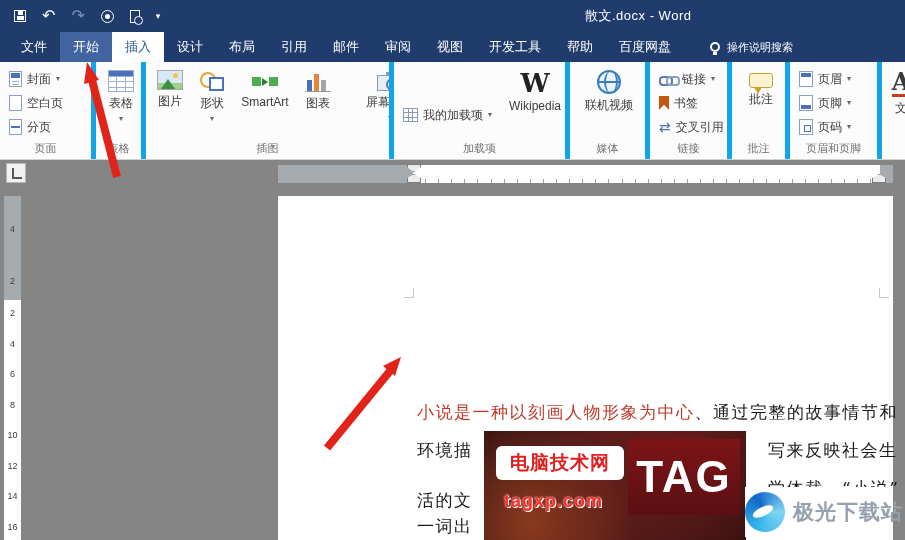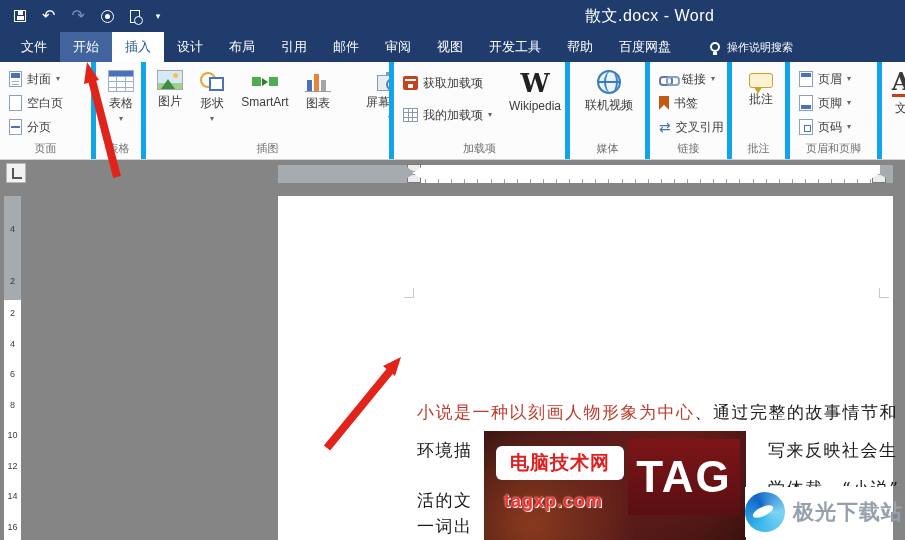--- a/index.html
+++ b/index.html
@@ -13,21 +13,21 @@
   .i-save { width:12px; height:12px; border:1px solid #fff; }
   .i-save::before { content:""; position:absolute; top:0; left:3px; width:5px; height:4px; background:#fff; }
   .i-save::after  { content:""; position:absolute; bottom:1px; left:2px; width:7px; height:4px; background:#fff; }
   .gi-undo { color:#fff; font-size:16px; line-height:16px; }
   .gi-redo { color:#7e92b8; font-size:16px; line-height:16px; }
   .i-touch { width:13px; height:13px; border:1px solid #fff; border-radius:50%; }
   .i-touch::after { content:""; position:absolute; top:3px; left:3px; width:5px; height:5px; background:#fff; border-radius:50%; }
   .i-preview { width:10px; height:13px; border:1px solid #fff; }
   .i-preview::after { content:""; position:absolute; right:-4px; bottom:-3px; width:7px; height:7px; border:1px solid #fff; border-radius:50%; background:#1f3c6d; }
   .gi-caret { color:#fff; font-size:9px; }
-  .wintitle { position:absolute; left:585px; top:0; height:32px; line-height:32px; font-size:16px; color:#fff; letter-spacing:.5px; }
+  .wintitle { position:absolute; left:585px; top:0; height:32px; line-height:32px; font-size:13px; color:#fff; letter-spacing:.5px; }
 
   
   .tabrow { position:absolute; top:32px; left:0; right:0; height:30px; background:#1f3c6d; display:flex; align-items:stretch; padding-left:8px; z-index:9; }
   .tab { padding:0 13px; line-height:30px; font-size:13px; color:#fff; white-space:nowrap; cursor:default; }
   .tab.hl { background:#41639e; }
   .tab.active { background:#fff; color:#2b579a; }
   .tellme { display:flex; align-items:center; gap:7px; margin-left:26px; color:#fff; font-size:11px; }
   .i-bulb { width:10px; height:10px; border:2px solid #fff; border-radius:50%; position:relative; }
   .i-bulb::after { content:""; position:absolute; left:1px; bottom:-5px; width:4px; height:3px; background:#fff; }
 
@@ -220,24 +220,20 @@
     </div>
     <div class="bbtn" style="left:194px;width:52px;margin-left:24px;">
       <span class="i i-shot26"></span>
       <span>屏幕截图</span>
       <span class="car">▾</span>
     </div>
     <div class="glabel">插图</div>
   </div>
 
   <div class="group" style="left:394px;width:176px;">
-    <div class="sbtn" style="top:10px;">
-      <span class="i i-store"></span>
-      <span>获取加载项</span>
-    </div>
     <div class="sbtn" style="top:42px;">
       <span class="i i-grid"></span>
       <span>我的加载项</span>
       <span class="car">▾</span>
     </div>
     <div class="bbtn" style="left:110px;width:62px;">
       <span class="i gi-wiki">W</span>
       <span>Wikipedia</span>
     </div>
     <div class="glabel">加载项</div>

